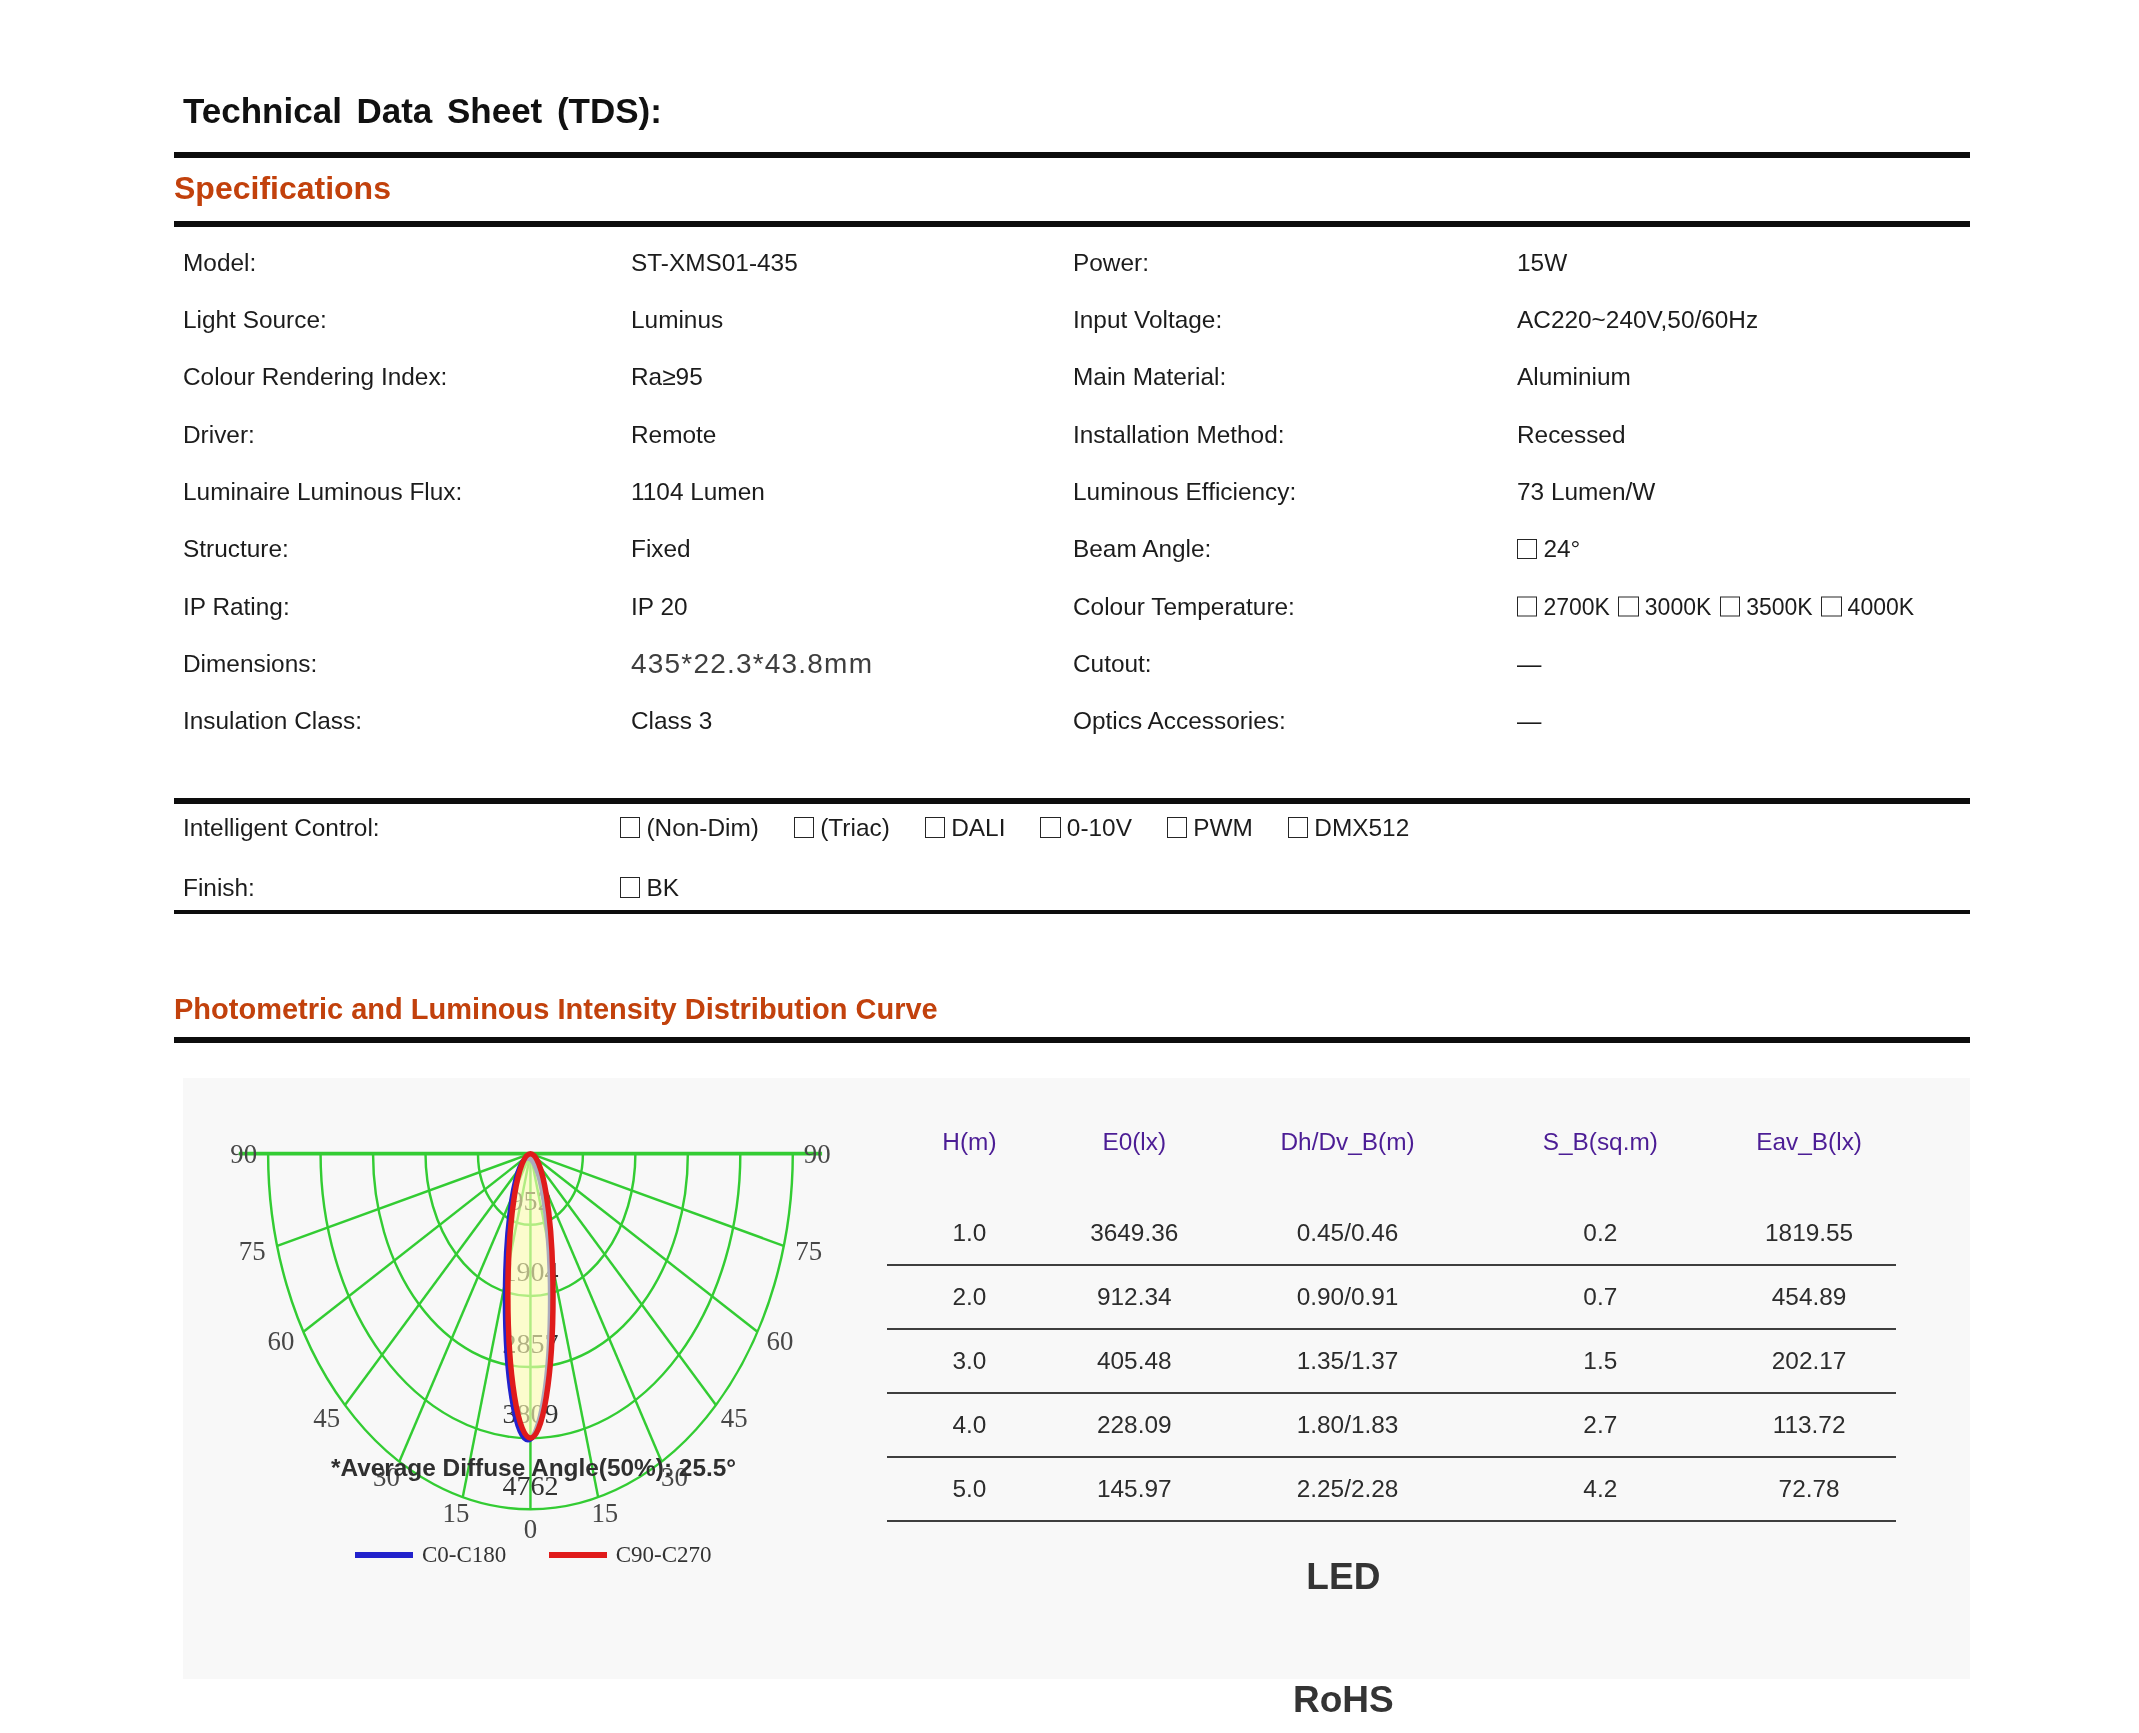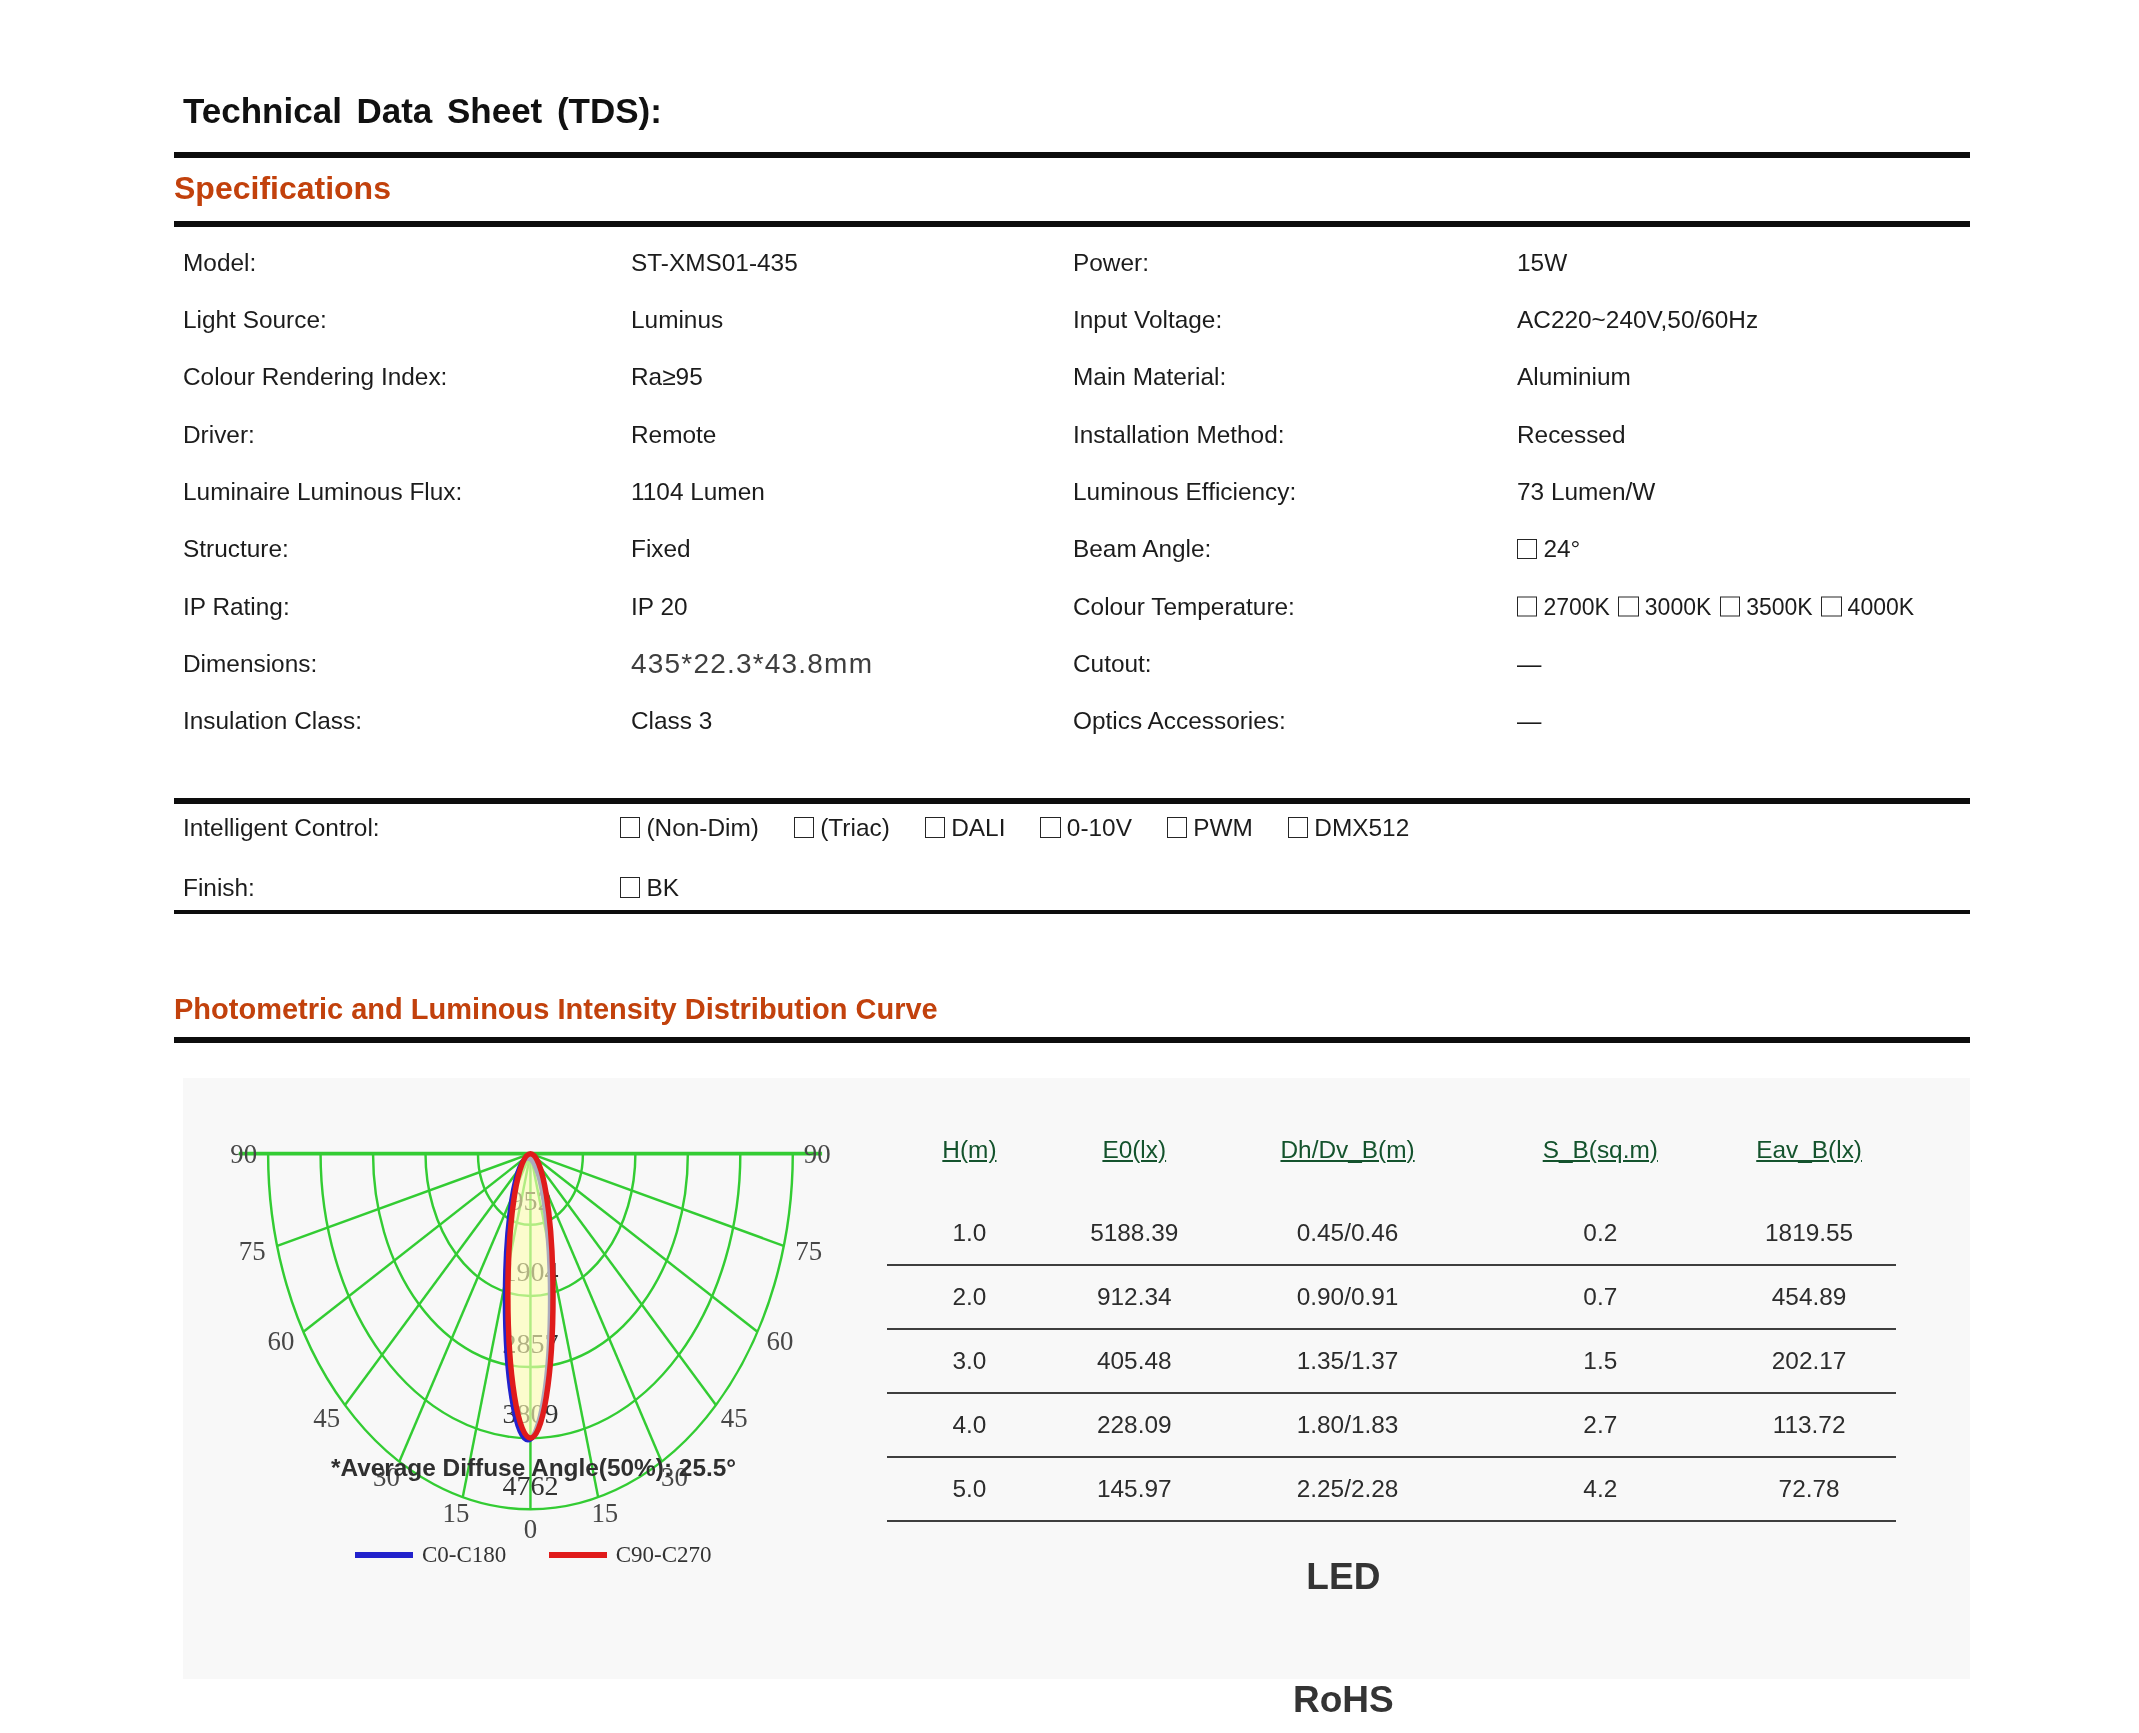--- a/index.html
+++ b/index.html
@@ -19,21 +19,21 @@
   .ct-opts{gap:8.5px;font-size:23px;}
   .ic-opts{gap:35px;}
   .panel{position:absolute;left:183px;top:1078px;width:1787px;height:601px;background:#f8f8f8;}
   .chart-note{position:absolute;left:201px;top:1454px;width:665px;text-align:center;
               font-size:24.4px;font-weight:700;color:#2f2f2f;}
   .legend{position:absolute;left:201px;top:1542px;width:665px;display:flex;justify-content:center;gap:43px;align-items:center;}
   .leg-item{display:flex;align-items:center;}
   .leg-line{width:58px;height:5.5px;margin-right:8.5px;}
   .leg-label{font-family:"Liberation Serif","DejaVu Serif",serif;font-size:23px;color:#333;}
   .ptable{position:absolute;left:887px;top:1128px;width:1009px;}
-  .ptable .hdr{display:flex;height:43px;align-items:center;font-size:24.4px;color:#14532d;text-decoration:underline;}
+  .ptable .hdr{display:flex;height:43px;font-size:24.4px;color:#4c1d95;}
   .ptable .trow{display:flex;height:62px;align-items:center;font-size:24.4px;color:#2c2c2c;
                 border-bottom:2.4px solid #3f3f3f;}
   .ptable .rows{margin-top:30.5px;}
   .tc{text-align:center;}
   .tc1{width:165px;} .tc2{width:165px;} .tc3{width:262px;} .tc4{width:244px;} .tc5{width:174px;}
   .certs{position:absolute;left:1293px;top:1556px;height:64px;display:flex;align-items:center;gap:27px;flex-direction:column;}
   .cert-text{font-size:37px;font-weight:700;color:#343434;letter-spacing:0;}
   .anglbl{font:44px "Liberation Serif","DejaVu Serif",serif;fill:#474747;}
   .ringlbl{font:46px "Liberation Serif","DejaVu Serif",serif;fill:#333;}
   .gridline{stroke:#33cc33;stroke-width:4;fill:none;}
@@ -229,21 +229,21 @@
     <div class="hdr">
       <span class="tc tc1">H(m)</span>
       <span class="tc tc2">E0(lx)</span>
       <span class="tc tc3">Dh/Dv_B(m)</span>
       <span class="tc tc4">S_B(sq.m)</span>
       <span class="tc tc5">Eav_B(lx)</span>
     </div>
     <div class="rows">
       <div class="trow">
         <span class="tc tc1">1.0</span>
-        <span class="tc tc2">5188.39</span>
+        <span class="tc tc2">3649.36</span>
         <span class="tc tc3">0.45/0.46</span>
         <span class="tc tc4">0.2</span>
         <span class="tc tc5">1819.55</span>
       </div>
       <div class="trow">
         <span class="tc tc1">2.0</span>
         <span class="tc tc2">912.34</span>
         <span class="tc tc3">0.90/0.91</span>
         <span class="tc tc4">0.7</span>
         <span class="tc tc5">454.89</span>

